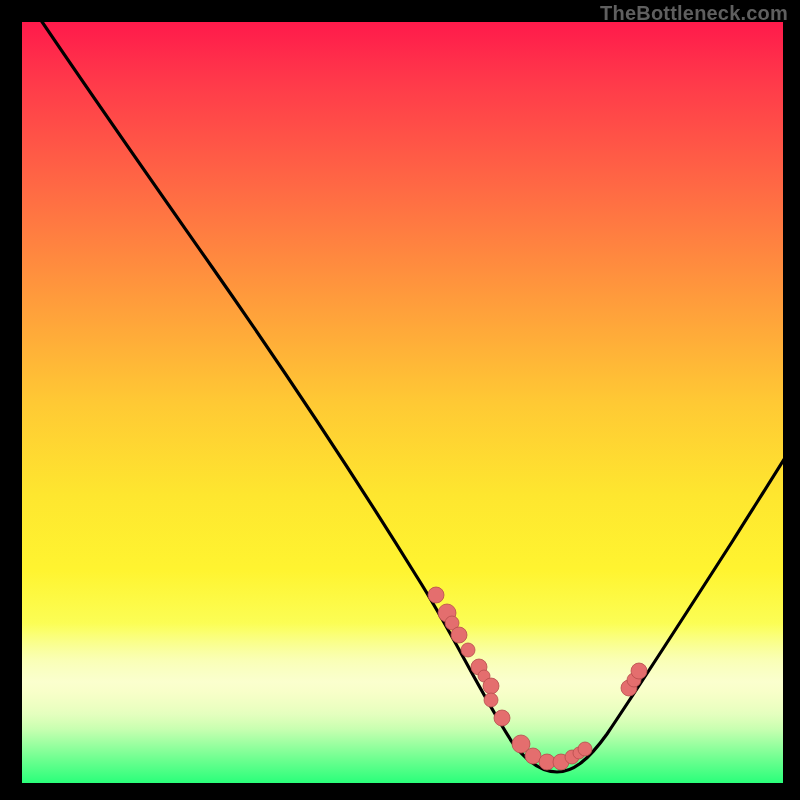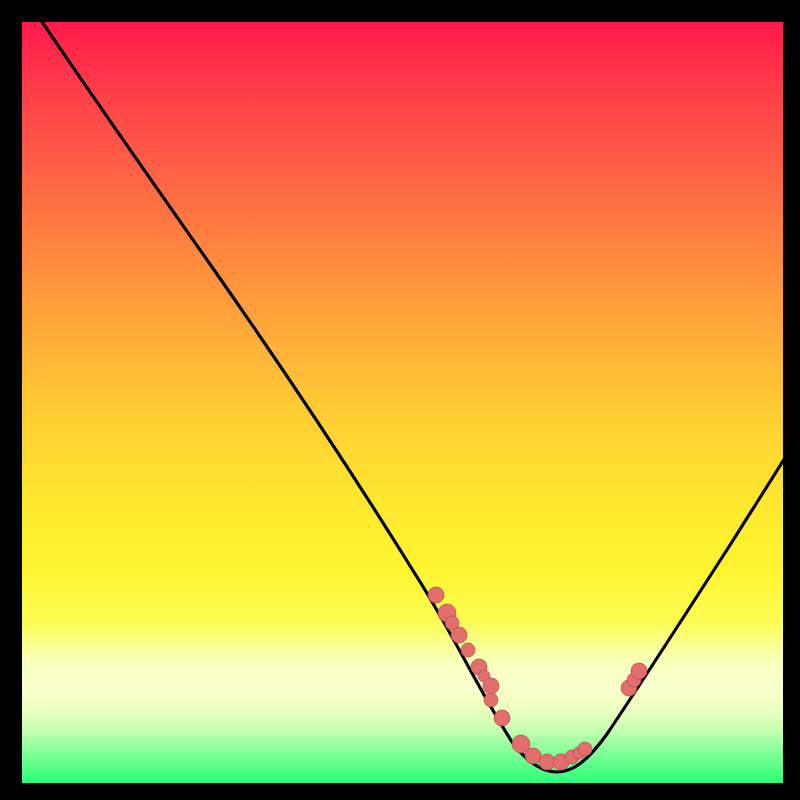--- a/index.html
+++ b/index.html
@@ -126,13 +126,14 @@
         <circle class="dot" cx="550" cy="735" r="7"></circle>
         <circle class="dot" cx="557" cy="731" r="6"></circle>
         <circle class="dot" cx="563" cy="727" r="7"></circle>
         <circle class="dot" cx="607" cy="666" r="8"></circle>
         <circle class="dot" cx="612" cy="658" r="7"></circle>
         <circle class="dot" cx="617" cy="649" r="8"></circle>
       </g>
     </svg>
   </div>
 
+  <div class="watermark">TheBottleneck.com</div>
 </div>
 
 </body></html>

